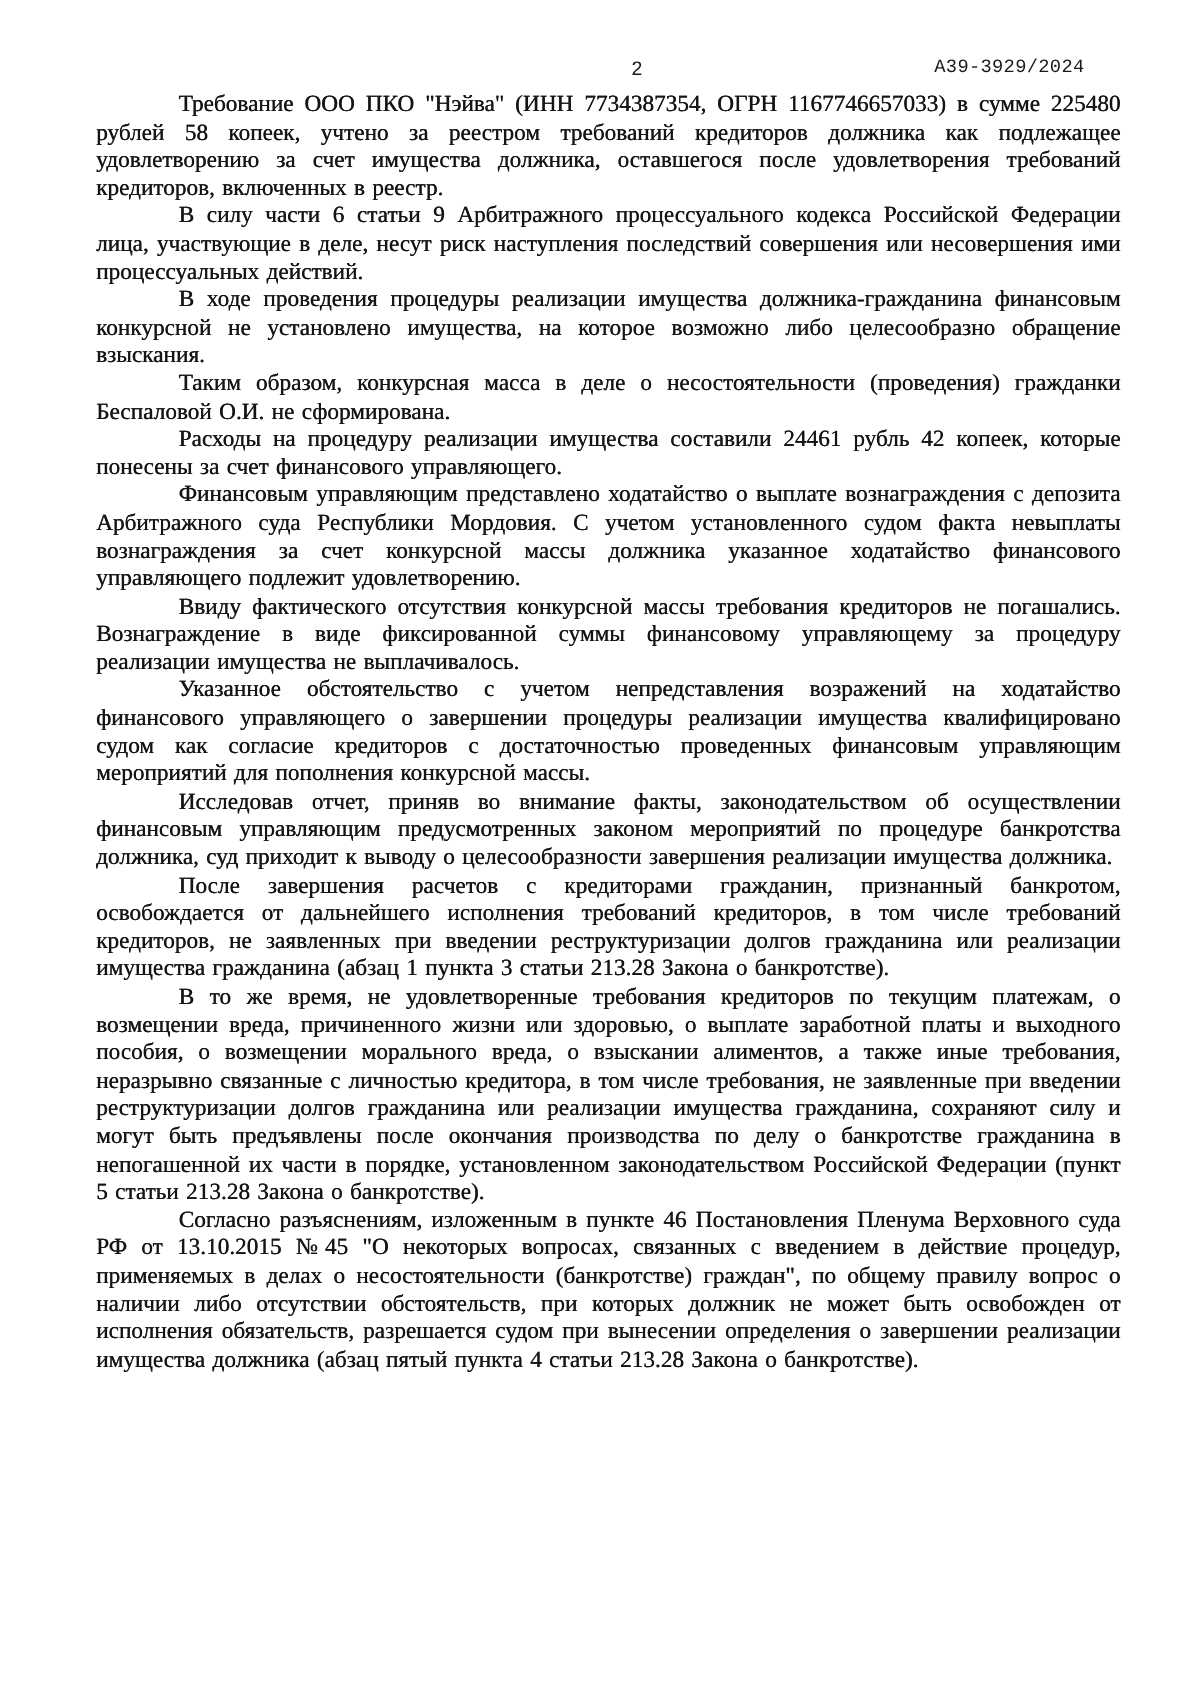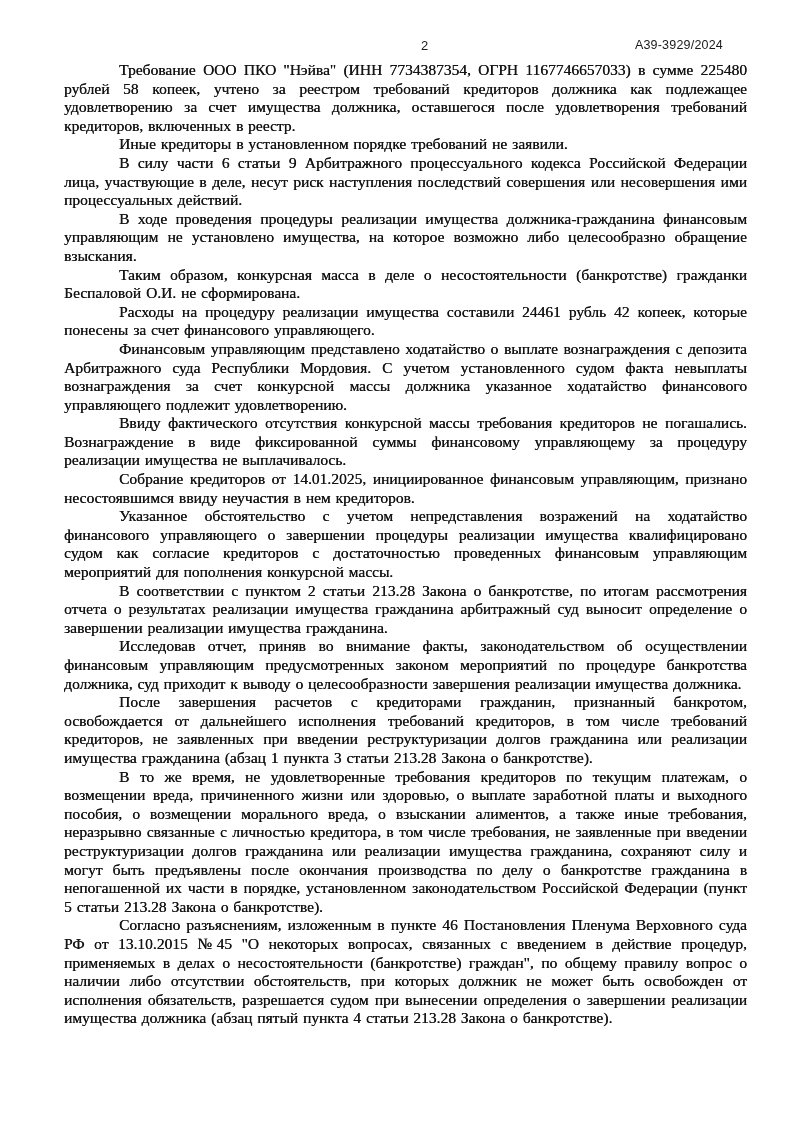--- a/index.html
+++ b/index.html
@@ -22,21 +22,21 @@
     left: 421px;
     font-family: "Liberation Sans", "DejaVu Sans", sans-serif;
     font-size: 13px;
     line-height: 15px;
     color: #1a1a1a;
   }
   .header-casenum {
     position: absolute;
     top: 38px;
     right: 77px;
-    font-family: Liberation Sans, sans-serif;
+    font-family: Liberation Mono, monospace;
     font-size: 12.5px;
     line-height: 15px;
     letter-spacing: 0.2px;
     color: #1a1a1a;
   }
   .body-text {
     position: absolute;
     top: 61px;
     left: 64px;
     width: 683px;
@@ -56,28 +56,25 @@
 </head>
 <body>
 
 <div class="page">
   <div class="header-pagenum">2</div>
   <div class="header-casenum">А39-3929/2024</div>
 
   <div class="body-text">
 
   <p>Требование ООО ПКО "Нэйва" (ИНН 7734387354, ОГРН 1167746657033) в сумме 225480 рублей 58 копеек, учтено за реестром требований кредиторов должника как подлежащее удовлетворению за счет имущества должника, оставшегося после удовлетворения требований кредиторов, включенных в реестр.</p>
-      <p>Иные кредиторы в установленном порядке требований не заявили.</p>
       <p>В силу части 6 статьи 9 Арбитражного процессуального кодекса Российской Федерации лица, участвующие в деле, несут риск наступления последствий совершения или несовершения ими процессуальных действий.</p>
-      <p>В ходе проведения процедуры реализации имущества должника-гражданина финансовым управляющим не установлено имущества, на которое возможно либо целесообразно обращение взыскания.</p>
-      <p>Таким образом, конкурсная масса в деле о несостоятельности (банкротстве) гражданки Беспаловой О.И. не сформирована.</p>
+      <p>В ходе проведения процедуры реализации имущества должника-гражданина финансовым конкурсной не установлено имущества, на которое возможно либо целесообразно обращение взыскания.</p>
+      <p>Таким образом, конкурсная масса в деле о несостоятельности (проведения) гражданки Беспаловой О.И. не сформирована.</p>
       <p>Расходы на процедуру реализации имущества составили 24461 рубль 42 копеек, которые понесены за счет финансового управляющего.</p>
       <p>Финансовым управляющим представлено ходатайство о выплате вознаграждения с депозита Арбитражного суда Республики Мордовия. С учетом установленного судом факта невыплаты вознаграждения за счет конкурсной массы должника указанное ходатайство финансового управляющего подлежит удовлетворению.</p>
       <p>Ввиду фактического отсутствия конкурсной массы требования кредиторов не погашались. Вознаграждение в виде фиксированной суммы финансовому управляющему за процедуру реализации имущества не выплачивалось.</p>
-      <p>Собрание кредиторов от 14.01.2025, инициированное финансовым управляющим, признано несостоявшимся ввиду неучастия в нем кредиторов.</p>
       <p>Указанное обстоятельство с учетом непредставления возражений на ходатайство финансового управляющего о завершении процедуры реализации имущества квалифицировано судом как согласие кредиторов с достаточностью проведенных финансовым управляющим мероприятий для пополнения конкурсной массы.</p>
-      <p>В соответствии с пунктом 2 статьи 213.28 Закона о банкротстве, по итогам рассмотрения отчета о результатах реализации имущества гражданина арбитражный суд выносит определение о завершении реализации имущества гражданина.</p>
       <p>Исследовав отчет, приняв во внимание факты, законодательством об осуществлении финансовым управляющим предусмотренных законом мероприятий по процедуре банкротства должника, суд приходит к выводу о целесообразности завершения реализации имущества должника.</p>
       <p>После завершения расчетов с кредиторами гражданин, признанный банкротом, освобождается от дальнейшего исполнения требований кредиторов, в том числе требований кредиторов, не заявленных при введении реструктуризации долгов гражданина или реализации имущества гражданина (абзац 1 пункта 3 статьи 213.28 Закона о банкротстве).</p>
       <p>В то же время, не удовлетворенные требования кредиторов по текущим платежам, о возмещении вреда, причиненного жизни или здоровью, о выплате заработной платы и выходного пособия, о возмещении морального вреда, о взыскании алиментов, а также иные требования, неразрывно связанные с личностью кредитора, в том числе требования, не заявленные при введении реструктуризации долгов гражданина или реализации имущества гражданина, сохраняют силу и могут быть предъявлены после окончания производства по делу о банкротстве гражданина в непогашенной их части в порядке, установленном законодательством Российской Федерации (пункт 5 статьи 213.28 Закона о банкротстве).</p>
       <p>Согласно разъяснениям, изложенным в пункте 46 Постановления Пленума Верховного суда РФ от 13.10.2015 №45 "О некоторых вопросах, связанных с введением в действие процедур, применяемых в делах о несостоятельности (банкротстве) граждан", по общему правилу вопрос о наличии либо отсутствии обстоятельств, при которых должник не может быть освобожден от исполнения обязательств, разрешается судом при вынесении определения о завершении реализации имущества должника (абзац пятый пункта 4 статьи 213.28 Закона о банкротстве).</p>
     </div>
 </div>
 
 </body></html>

